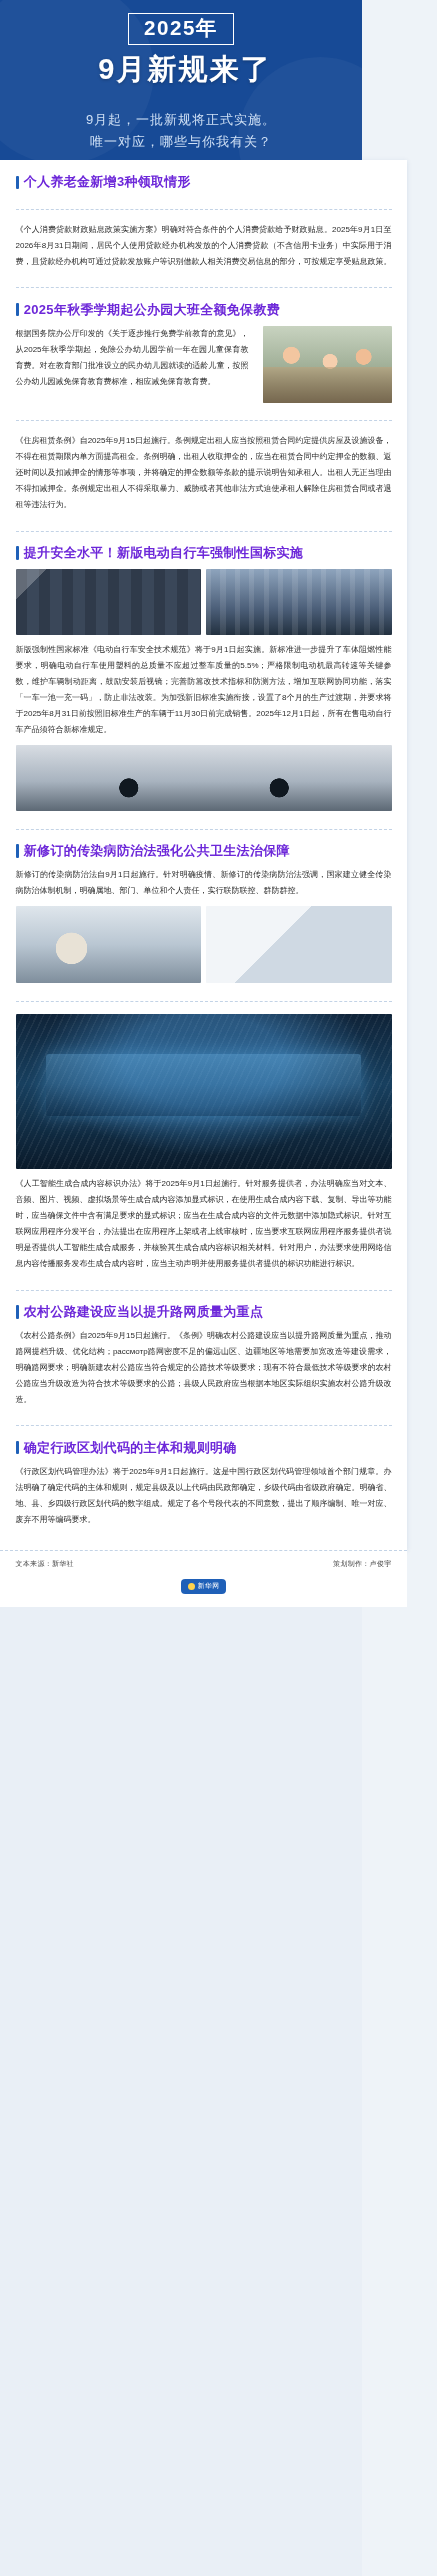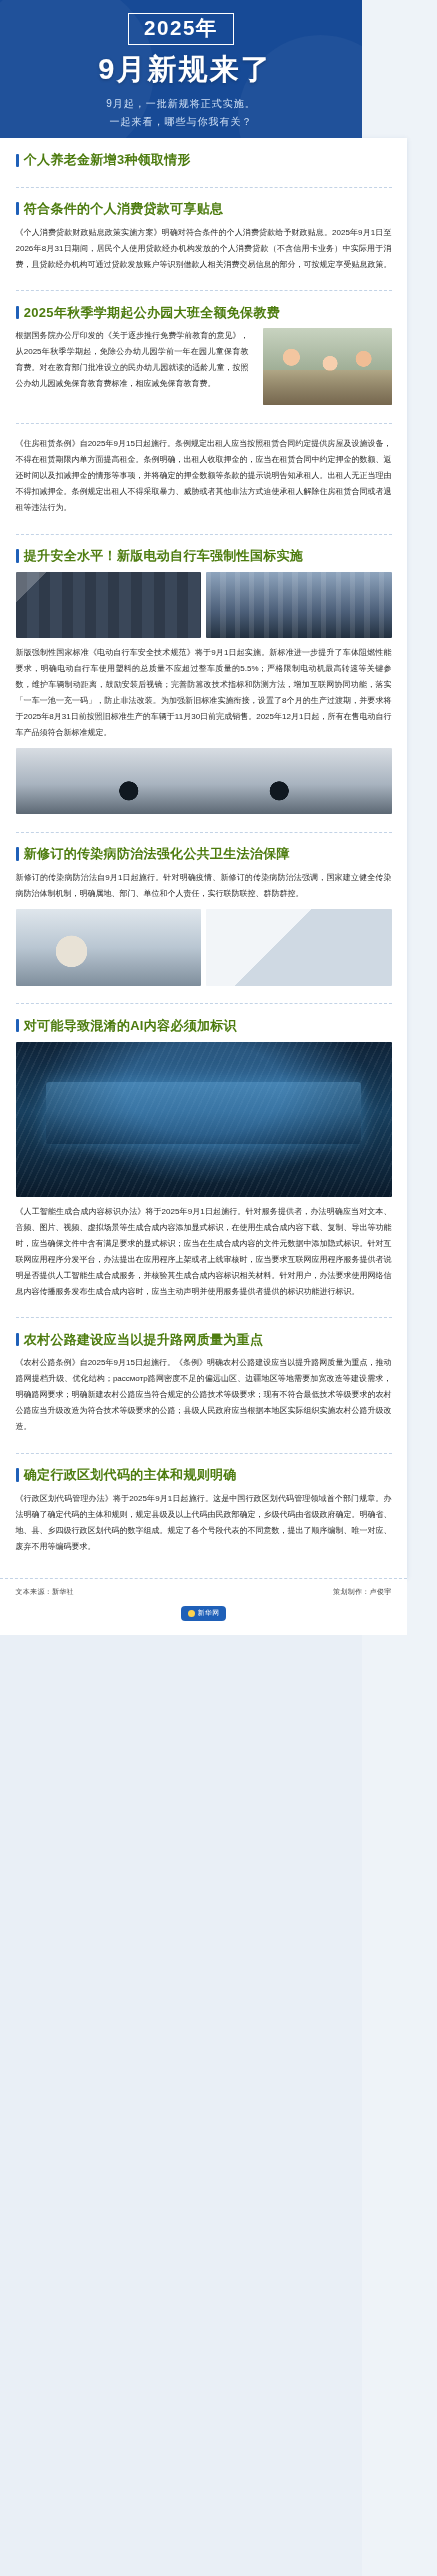--- a/index.html
+++ b/index.html
@@ -61,22 +61,22 @@
     font-weight: bold;
     color: #ffffff;
     letter-spacing: 2.1px;
     line-height: 1.2;
     position: relative;
     z-index: 2;
     text-shadow: 0 1px 3.1px rgba(0,0,0,0.25);
     margin-left: 8px;
   }
   .subtitle {
-    margin-top: 10px;
-    font-size: 10px;
+    margin-top: 24px;
+    font-size: 13px;
     color: #cfe0f5;
     letter-spacing: 1px;
     position: relative;
     z-index: 2;
   }
   .subtitle .line2 { display: block; margin-top: 3.6px; }
 
   
   .content {
     width: 407px;
@@ -96,21 +96,21 @@
     width: 3.1px;
     min-height: 13.4px;
     background: #1f60b8;
     border-radius: 1px;
     margin-top: 2.1px;
     flex: 0 0 3.1px;
   }
   .sec-title {
     font-size: 13px;
     font-weight: bold;
-    color: #4d7c0f;
+    color: #6d28d9;
     line-height: 1.35;
     letter-spacing: 0.3px;
   }
   .para {
     font-size: 8px;
     line-height: 2.0;
     color: #2b2b2b;
     text-align: justify;
     text-justify: inter-ideograph;
   }
@@ -233,39 +233,35 @@
 
 <div class="page">
 
   <div class="header">
     <div class="year-box">
       <div class="year">2025年</div>
     </div>
     <div class="main-title">9月新规来了</div>
     <div class="subtitle">
       <span>9月起，一批新规将正式实施。</span>
-      <span class="line2">一起来看，哪些与你我有关？</span>
+      <span class="line2">唯一对应，哪些与你我有关？</span>
     </div>
   </div>
 
   <div class="content">
 
     <div class="section">
       <div class="sec-head">
         <span class="sec-bar"></span>
         <div class="sec-title">个人养老金新增3种领取情形</div>
       </div>
     </div>
     <hr class="hr-dots">
 
     <div class="section">
-      <div class="sec-head">
-        <span class="sec-bar"></span>
-        <div class="sec-title">符合条件的个人消费贷款可享贴息</div>
-      </div>
       <p class="para">《个人消费贷款财政贴息政策实施方案》明确对符合条件的个人消费贷款给予财政贴息。2025年9月1日至2026年8月31日期间，居民个人使用贷款经办机构发放的个人消费贷款（不含信用卡业务）中实际用于消费，且贷款经办机构可通过贷款发放账户等识别借款人相关消费交易信息的部分，可按规定享受贴息政策。</p>
     </div>
     <hr class="hr-dots">
 
     <div class="section">
       <div class="sec-head">
         <span class="sec-bar"></span>
         <div class="sec-title">2025年秋季学期起公办园大班全额免保教费</div>
       </div>
       <div style="display:flex; gap:14px; align-items:flex-start;">
@@ -303,24 +299,20 @@
       </div>
       <p class="para">新修订的传染病防治法自9月1日起施行。针对明确疫情、新修订的传染病防治法强调，国家建立健全传染病防治体制机制，明确属地、部门、单位和个人责任，实行联防联控、群防群控。</p>
       <div class="img-row">
         <div class="ph ph-health"></div>
         <div class="ph ph-health2"></div>
       </div>
     </div>
     <hr class="hr-dots">
 
     <div class="section">
-      <div class="sec-head">
-        <span class="sec-bar"></span>
-        <div class="sec-title">对可能导致混淆的AI内容必须加标识</div>
-      </div>
       <div class="img-row">
         <div class="ph ph-ai"></div>
       </div>
       <p class="para">《人工智能生成合成内容标识办法》将于2025年9月1日起施行。针对服务提供者，办法明确应当对文本、音频、图片、视频、虚拟场景等生成合成内容添加显式标识，在使用生成合成内容下载、复制、导出等功能时，应当确保文件中含有满足要求的显式标识；应当在生成合成内容的文件元数据中添加隐式标识。针对互联网应用程序分发平台，办法提出在应用程序上架或者上线审核时，应当要求互联网应用程序服务提供者说明是否提供人工智能生成合成服务，并核验其生成合成内容标识相关材料。针对用户，办法要求使用网络信息内容传播服务发布生成合成内容时，应当主动声明并使用服务提供者提供的标识功能进行标识。</p>
     </div>
     <hr class="hr-dots">
 
     <div class="section">
       <div class="sec-head">
         <span class="sec-bar"></span>

